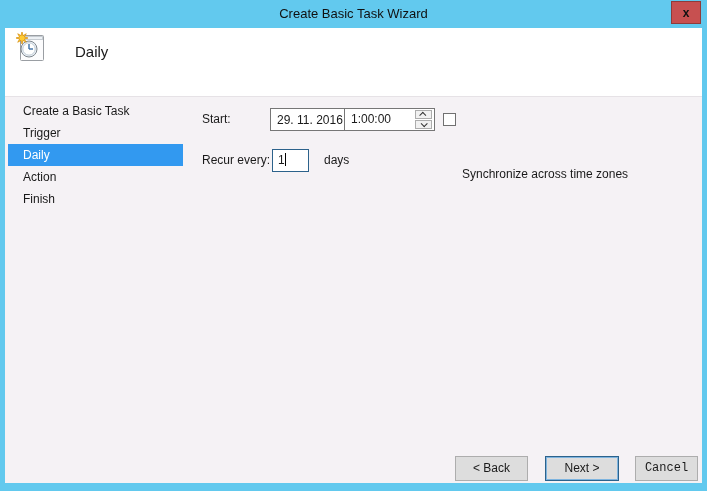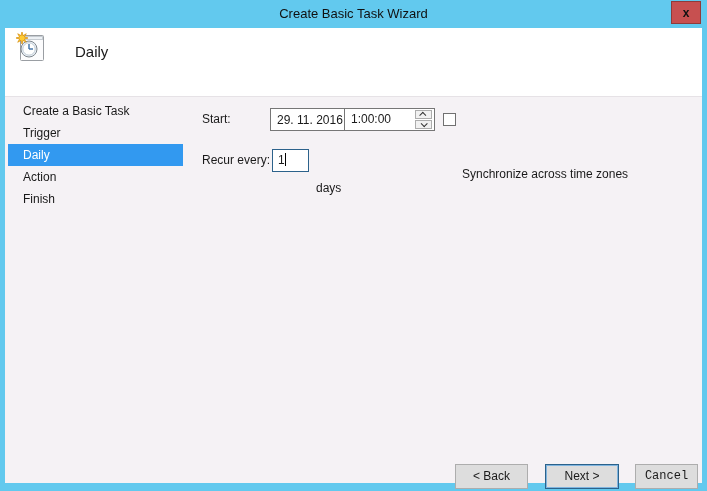--- a/index.html
+++ b/index.html
@@ -30,21 +30,21 @@
 
   
   .sidebar { position:absolute; left:0; top:3px; width:190px; }
   .step { height:22px; line-height:22px; padding-left:18px; color:#1a1a1a; white-space:nowrap; }
   .step.active { margin-left:3px; width:175px; padding-left:15px; background:#3299F0; color:#FFFFFF; }
 
   
   .lbl { position:absolute; height:23px; line-height:23px; color:#1a1a1a; white-space:nowrap; }
   .start-label  { left:197px; top:11px; }
   .recur-label  { left:197px; top:52px; }
-  .days-label   { left:311px; top:52px;margin-top:28px; }
+  .days-label   { left:319px; top:52px; }
   .sync-label   { left:457px; top:26px;margin-top:40px; }
 
   .date-combo { position:absolute; left:224px; top:11px; width:109px; height:23px;
                 background:#FFFFFF; border:1px solid #767676; display:flex; align-items:center; cursor:default;margin-left:41px; }
   .date-combo .val { padding-left:6px; flex:1 1 auto; }
   .cal-icon { width:14px; height:13px; margin-right:4px; display:block; }
   .dc-arrow { width:0; height:0; border-left:4px solid transparent; border-right:4px solid transparent;
               border-top:4px solid #3E4A58; margin-right:5px; }
 
   .time-spin { position:absolute; left:339px; top:11px; width:91px; height:23px;
@@ -60,21 +60,21 @@
 
   .checkbox { position:absolute; left:438px; top:16px; width:13px; height:13px;
               background:#FEFEFE; border:1px solid #707070; cursor:pointer; }
 
   .recur-input { position:absolute; left:267px; top:52px; width:37px; height:23px;
                  background:#FFFFFF; border:1px solid #2C628B; line-height:21px; padding-left:5px; }
   .caret { display:inline-block; width:1px; height:13px; background:#000; vertical-align:-2px; }
 
   
   .btn { position:absolute; top:359px; height:25px; background:#DDDDDD; border:1px solid #ADADAD;
-         font-family:inherit; font-size:12px; color:#1a1a1a; text-align:center; line-height:23px; cursor:pointer;margin-top:8px; }
+         font-family:inherit; font-size:12px; color:#1a1a1a; text-align:center; line-height:23px; cursor:pointer; }
   .btn-back   { left:450px; width:73px; }
   .btn-next   { left:540px; width:74px; border:1px solid #2C628B; box-shadow:inset 0 0 0 1px #7EB4DF; }
   .btn-cancel { left:630px; width:63px;font-family:Liberation Mono, monospace; }
 </style>
 </head>
 <body>
 
 <div class="window">
 
   <div class="titlebar">

